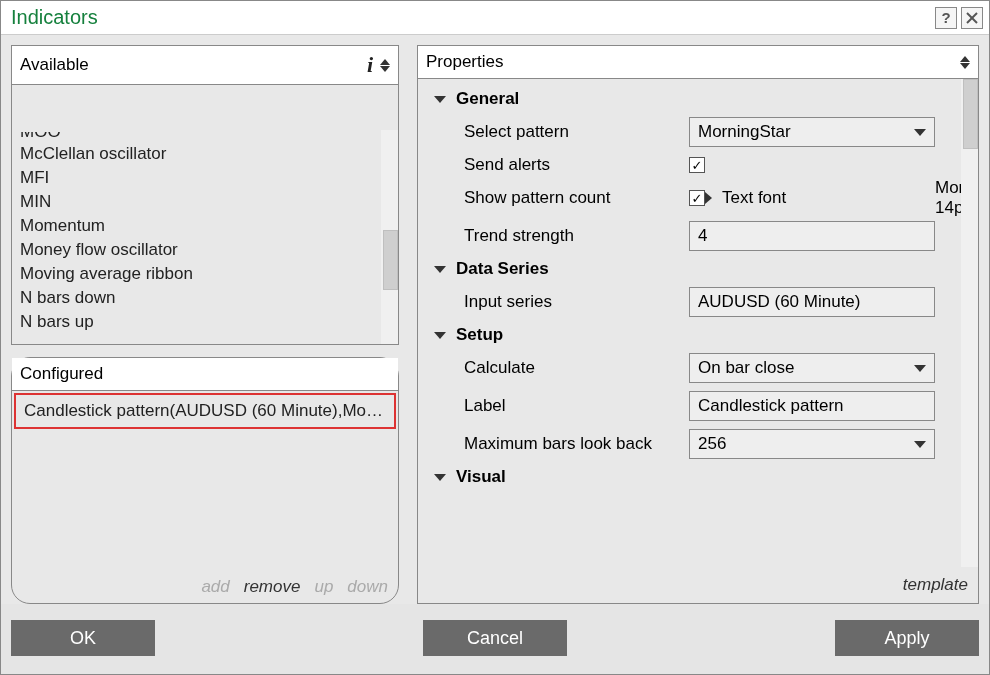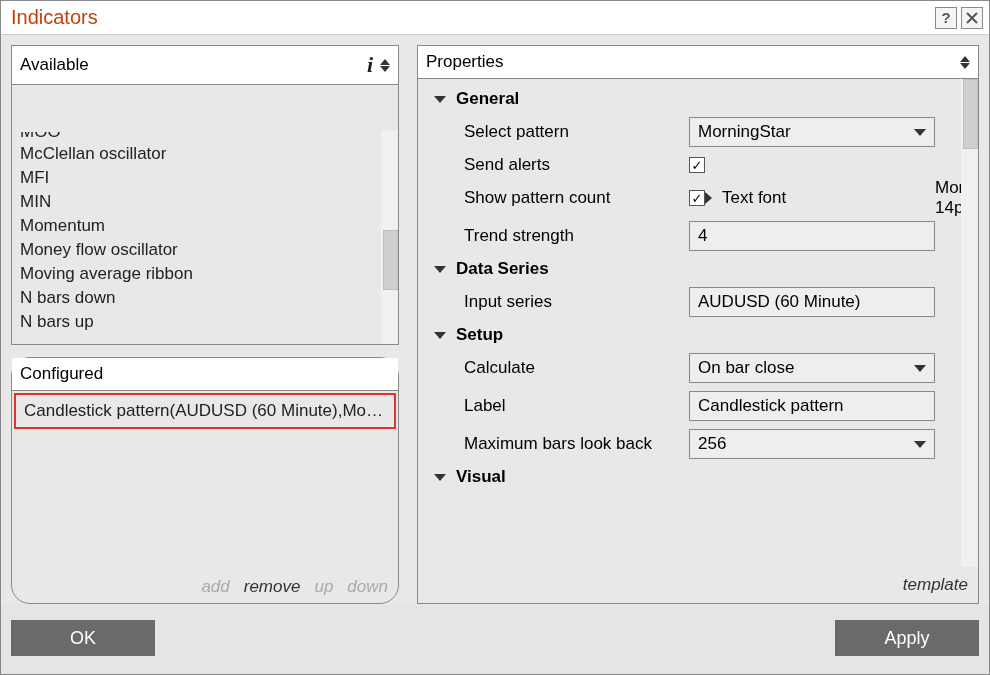--- a/index.html
+++ b/index.html
@@ -21,21 +21,21 @@
   .titlebar {
     height: 34px;
     display: flex;
     align-items: center;
     padding: 0 6px 0 10px;
     border-bottom: 1px solid #ccc;
   }
   .titlebar .title {
     font-size: 20px;
     flex: 1;
-    color: #c2410c;
+    color: #15803d;
   }
   .titlebar .tb-btn {
     width: 22px;
     height: 22px;
     border: 1px solid #888;
     margin-left: 4px;
     display: flex;
     align-items: center;
     justify-content: center;
     font-size: 15px;
@@ -466,16 +466,17 @@
         <div class="template-row">
           <span>template</span>
         </div>
       </div>
     </div>
 
   </div>
 
   <div class="footer">
     <button>OK</button>
+    <button>Cancel</button>
     <button>Apply</button>
   </div>
 
 </div>
 
 </body></html>

